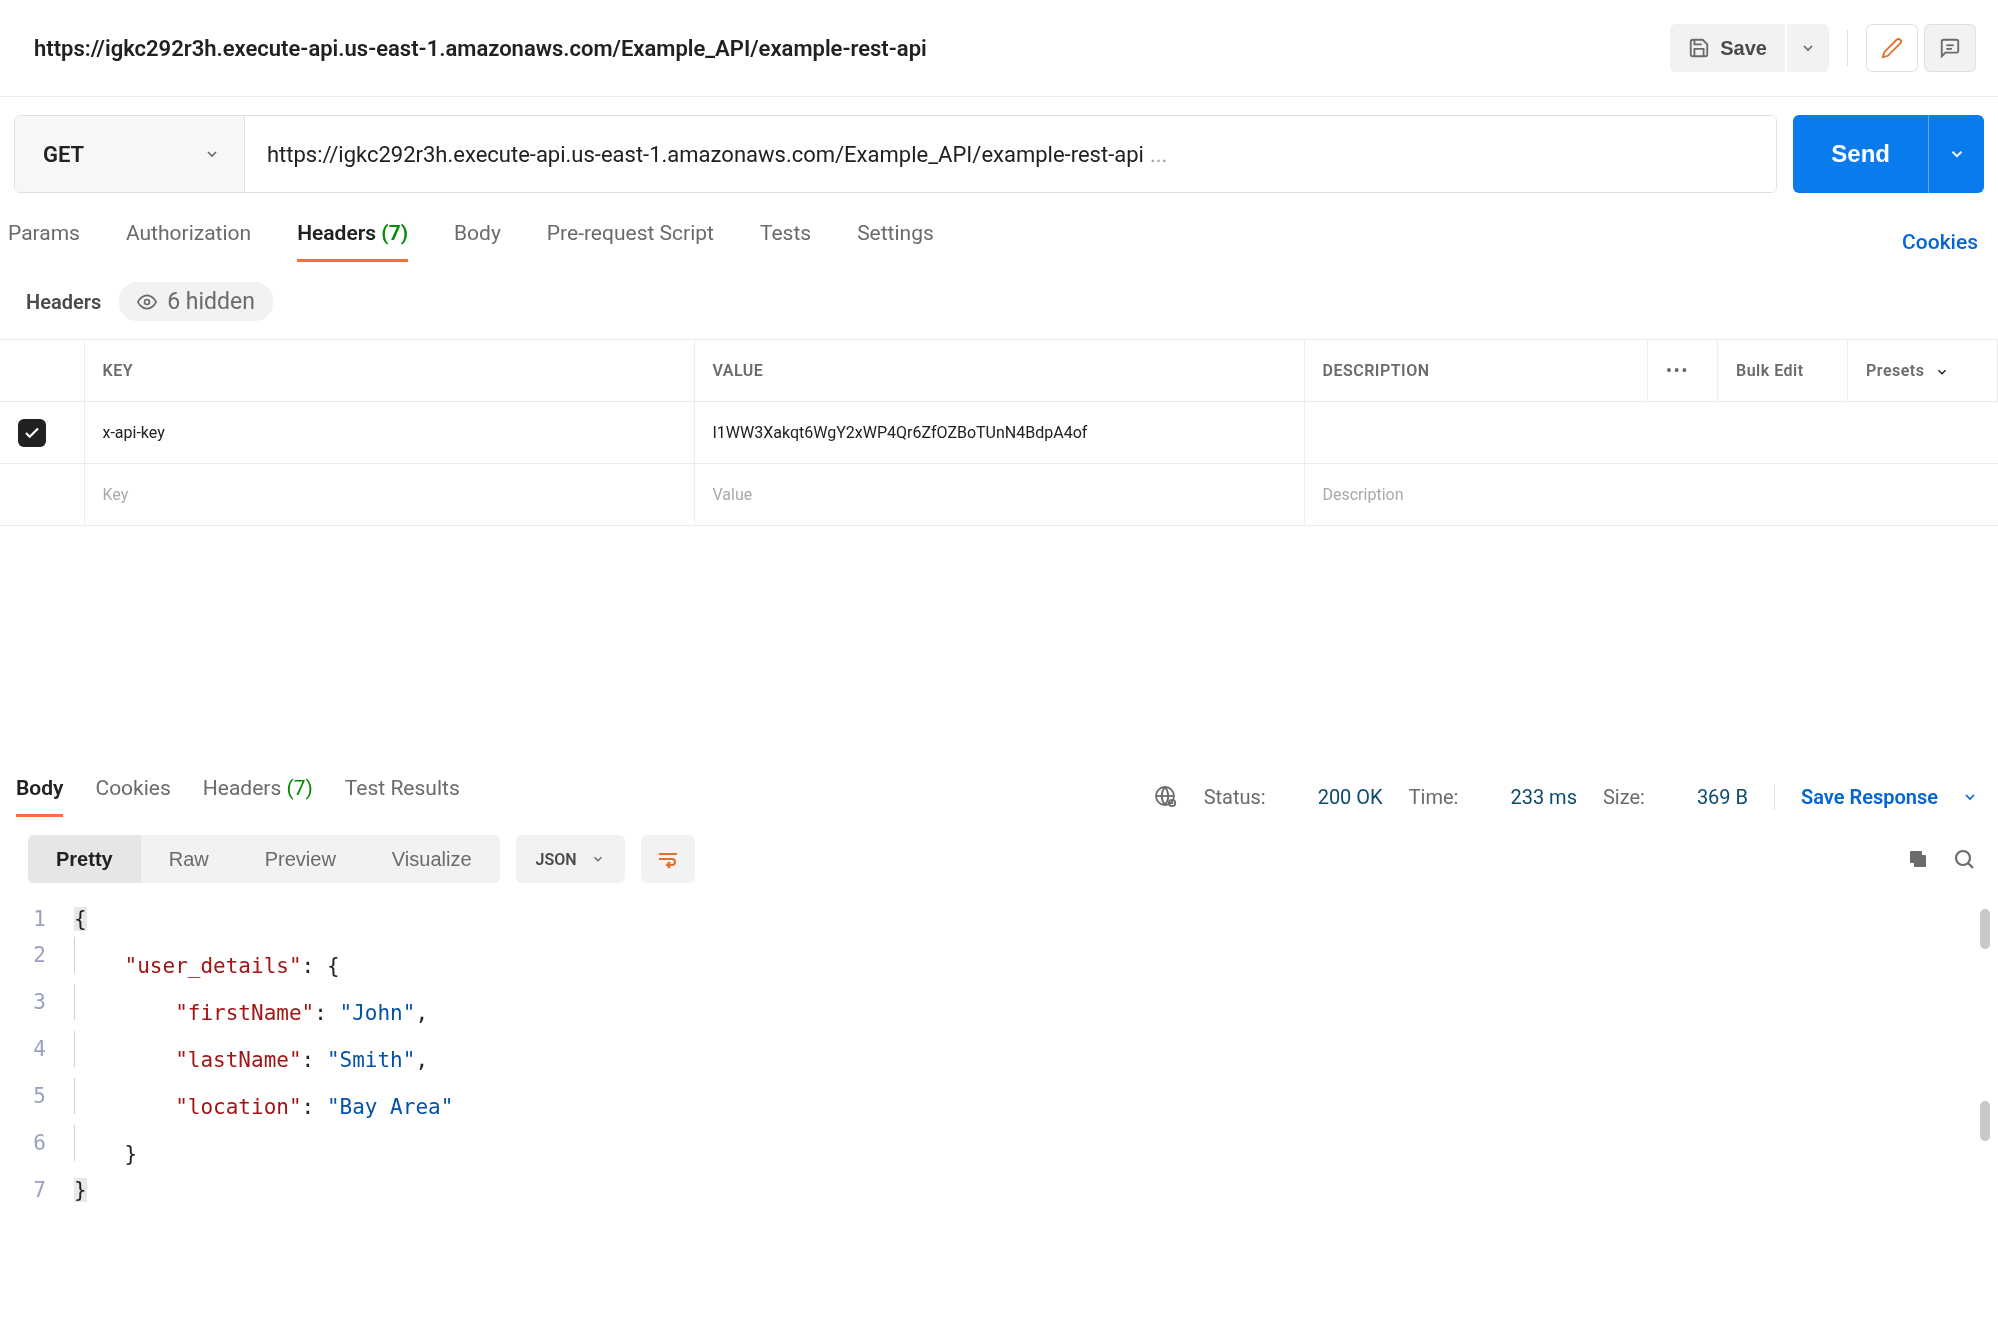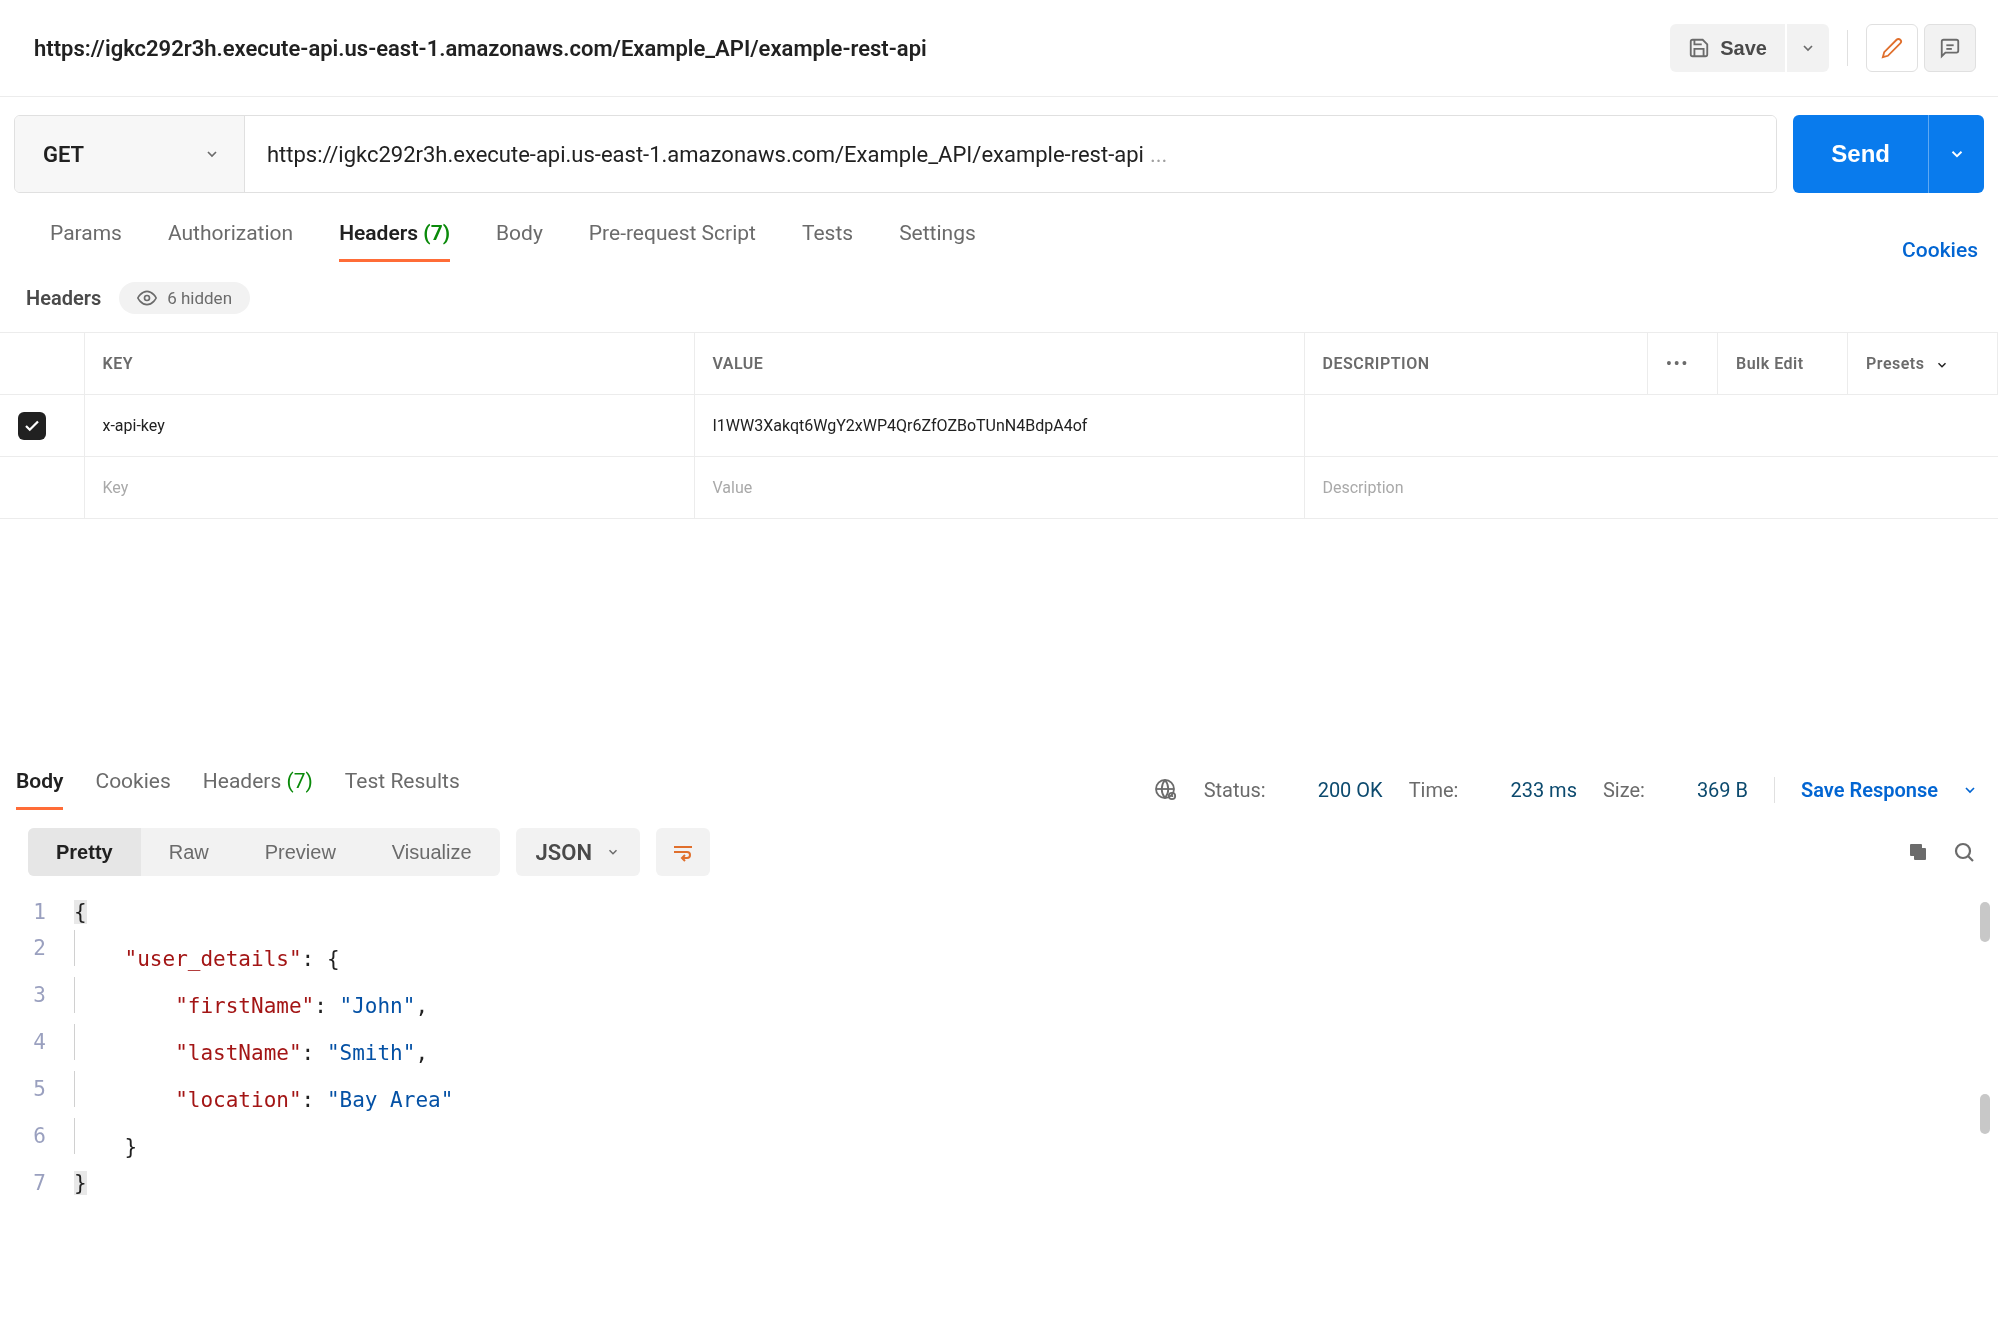--- a/index.html
+++ b/index.html
@@ -137,24 +137,23 @@
     display: inline-flex;
     align-items: center;
     justify-content: center;
     color: #fff;
     cursor: pointer;
   }
   .send-group { display:flex; }
   
   .req-tabs-row {
     display: flex;
-    align-items: flex-end;
+    align-items: center;
     justify-content: space-between;
-    padding: 28px 14px 0 34px;
-    margin-left: 16px;
+    padding: 28px 14px 0 8px;
   }
   .req-tabs { display: flex; gap: 46px; }
   .req-tab {
     font-size: 21px;
     color: #6b6b6b;
     padding-bottom: 14px;
     cursor: pointer;
     border-bottom: 3px solid transparent;
   }
   .req-tab.active {
@@ -172,21 +171,21 @@
     padding: 20px 0 18px 26px;
   }
   .headers-sub .label { font-size: 20px; font-weight: 600; color: #4a4a4a; }
   .hidden-pill {
     display: inline-flex;
     align-items: center;
     gap: 10px;
     background: #f2f2f2;
     border-radius: 18px;
     padding: 6px 18px;
-    font-size: 17px;
+    font-size: 23px;
     color: #6b6b6b;
     cursor: pointer;
   }
   
   .hdr-table {
     width: 100%;
     border-collapse: collapse;
     border-top: 1px solid #ececec;
     border-bottom: 1px solid #ececec;
   }
@@ -252,21 +251,21 @@
     display:flex; background:#f2f2f2; border-radius:6px; overflow:hidden; height:48px;
   }
   .seg-btn {
     border:none; background:transparent; padding:0 28px; font-size:20px; color:#6b6b6b; cursor:pointer;
   }
   .seg-btn.active { background:#e6e6e6; color:#212121; font-weight:600; }
   .json-select {
     margin-left: 16px;
     display:inline-flex; align-items:center; gap:14px;
     background:#f2f2f2; border-radius:6px; height:48px; padding:0 20px;
-    font-size:22px; font-weight:600; color:#4a4a4a; cursor:pointer;
+    font-size:16px; font-weight:600; color:#4a4a4a; cursor:pointer;
   }
   .wrap-btn {
     margin-left: 16px;
     background:#f2f2f2; border:none; border-radius:6px; height:48px; width:54px;
     display:inline-flex; align-items:center; justify-content:center; cursor:pointer;
   }
   .right-tools { display:flex; gap:22px; color:#6b6b6b; }
   .tool-icon { cursor:pointer; }
   
   .code-wrap { position:relative; margin-top: 18px; }

